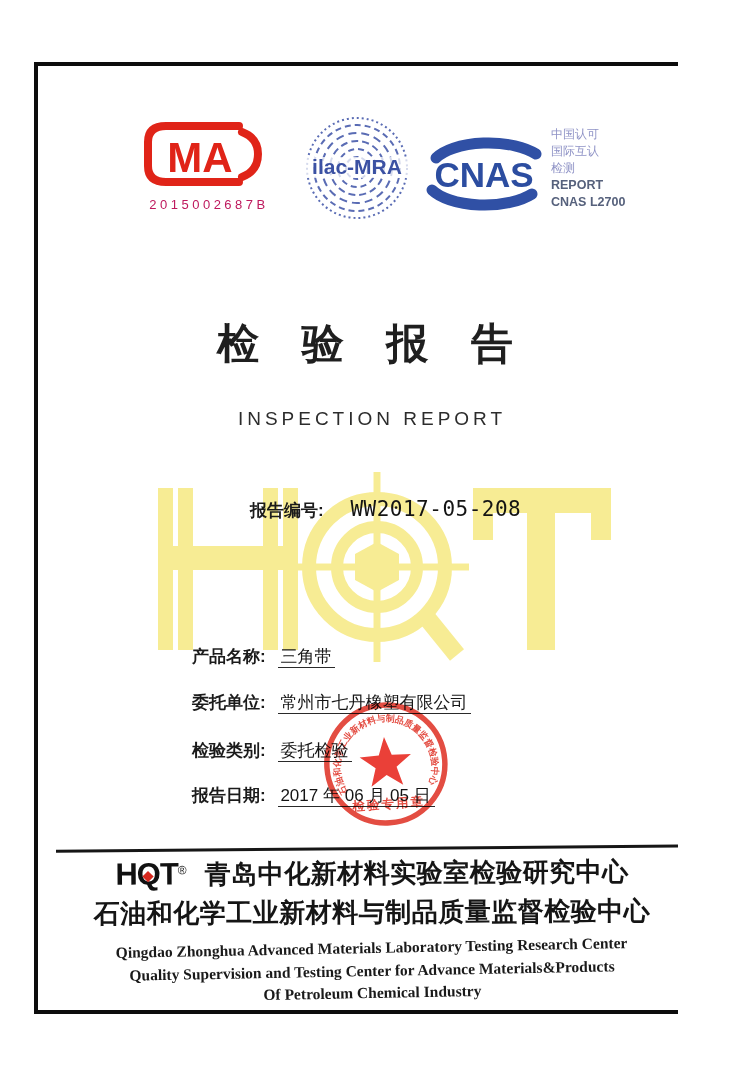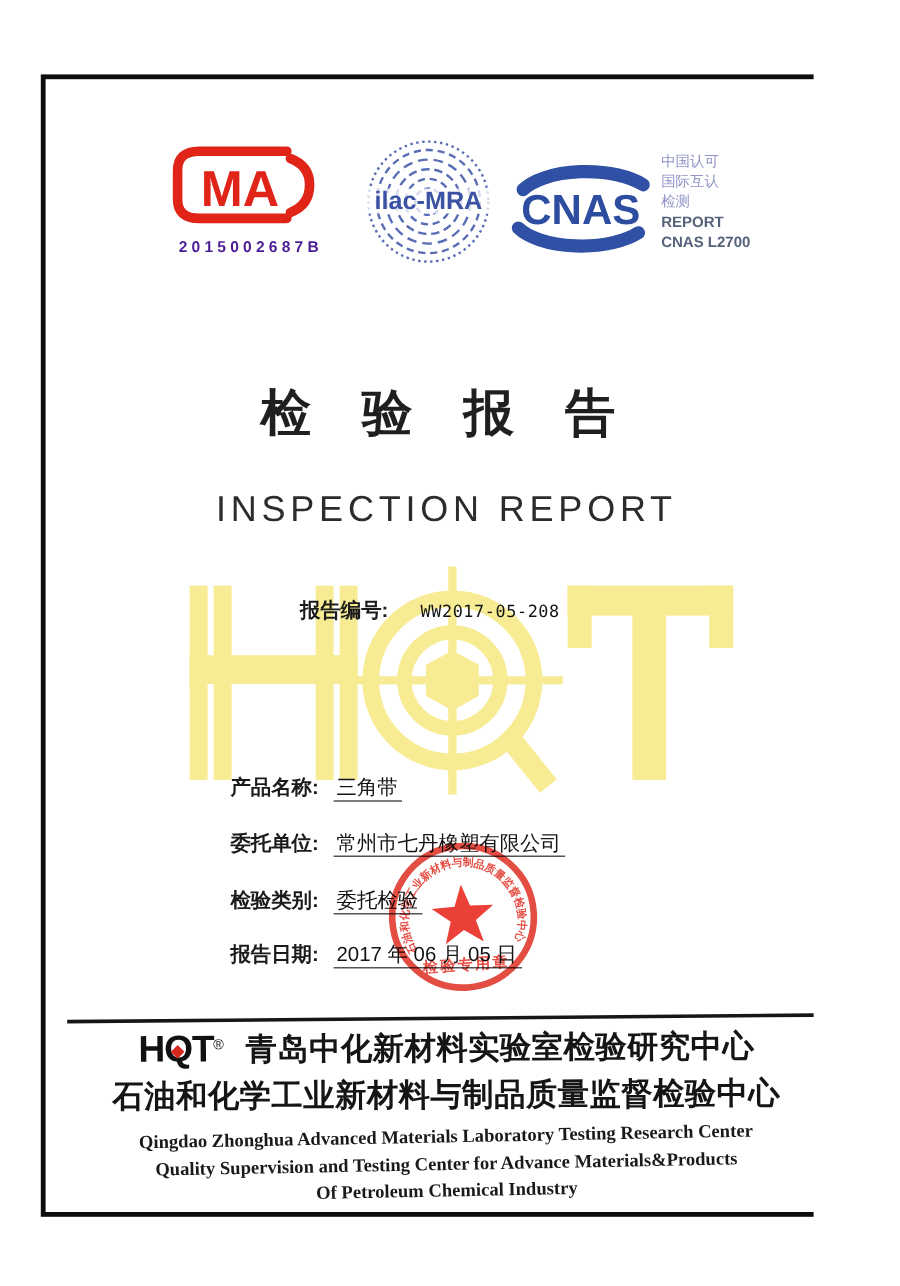--- a/index.html
+++ b/index.html
@@ -2,44 +2,44 @@
 <html><head>
 <meta charset="utf-8">
 <style>
   html,body{margin:0;padding:0;background:#ffffff;}
   .page{position:relative;width:678px;height:1072px;background:#ffffff;overflow:hidden;
         font-family:"Liberation Sans",sans-serif;color:#1c1c1c;}
   .frame{position:absolute;left:34px;top:62px;width:668px;height:944px;border:4px solid #0d0d0d;}
 
   
   .cma-block{position:absolute;left:136px;top:120px;width:134px;text-align:center;}
-  .cma-number{margin-top:5px;color:#4c1d95;font-size:13px;font-weight:700;letter-spacing:3.5px;margin-left:12px;}
+  .cma-number{margin-top:5px;color:#be185d;font-size:13px;font-weight:400;letter-spacing:3.5px;margin-left:12px;}
   .ilac-svg{position:absolute;left:303px;top:114px;}
   .cnas-svg{position:absolute;left:420px;top:132px;}
   .accred{position:absolute;left:551px;top:126px;font-size:12px;line-height:17px;}
   .accred .cn{color:#8f93c6;}
   .accred .en{color:#56617c;font-size:12.5px;font-weight:600;}
 
   
   .title-cn{position:absolute;left:34px;top:316px;width:676px;text-align:center;
             font-family:"DejaVu Serif","Liberation Serif",serif;
             font-size:42px;font-weight:700;letter-spacing:14px;color:#1f1f1f;white-space:nowrap;}
   .title-en{position:absolute;left:34px;top:408px;width:676px;text-align:center;
-            font-size:30px;letter-spacing:4px;color:#2c2c2c;}
+            font-size:19px;letter-spacing:4px;color:#2c2c2c;}
 
   
   .watermark{position:absolute;left:145px;top:470px;z-index:1;opacity:.95;}
 
   
   .field-row{position:absolute;z-index:2;white-space:nowrap;font-size:17px;}
   .field-label{font-weight:700;color:#1b1b1b;}
   .field-value{margin-left:8px;color:#141414;}
   .field-value.u{border-bottom:1.5px solid #2a2a2a;padding:0 4px 1px 2px;}
   .row-0{top:497px;left:250px;}
-  .row-0 .field-value{margin-left:22px;font-family:"DejaVu Sans Mono","Liberation Mono",monospace;font-size:14px;letter-spacing:.5px;text-align:right;}
+  .row-0 .field-value{margin-left:22px;font-family:"DejaVu Sans Mono","Liberation Mono",monospace;font-size:21px;letter-spacing:.5px;text-align:right;}
   .row-1{top:645px;left:192px;}
   .row-2{top:691px;left:192px;}
   .row-3{top:739px;left:192px;}
   .row-4{top:784px;left:192px;}
 
   
   .stamp{position:absolute;left:320px;top:702px;z-index:3;mix-blend-mode:multiply;opacity:.88;
          transform:rotate(-4deg);}
 
   

